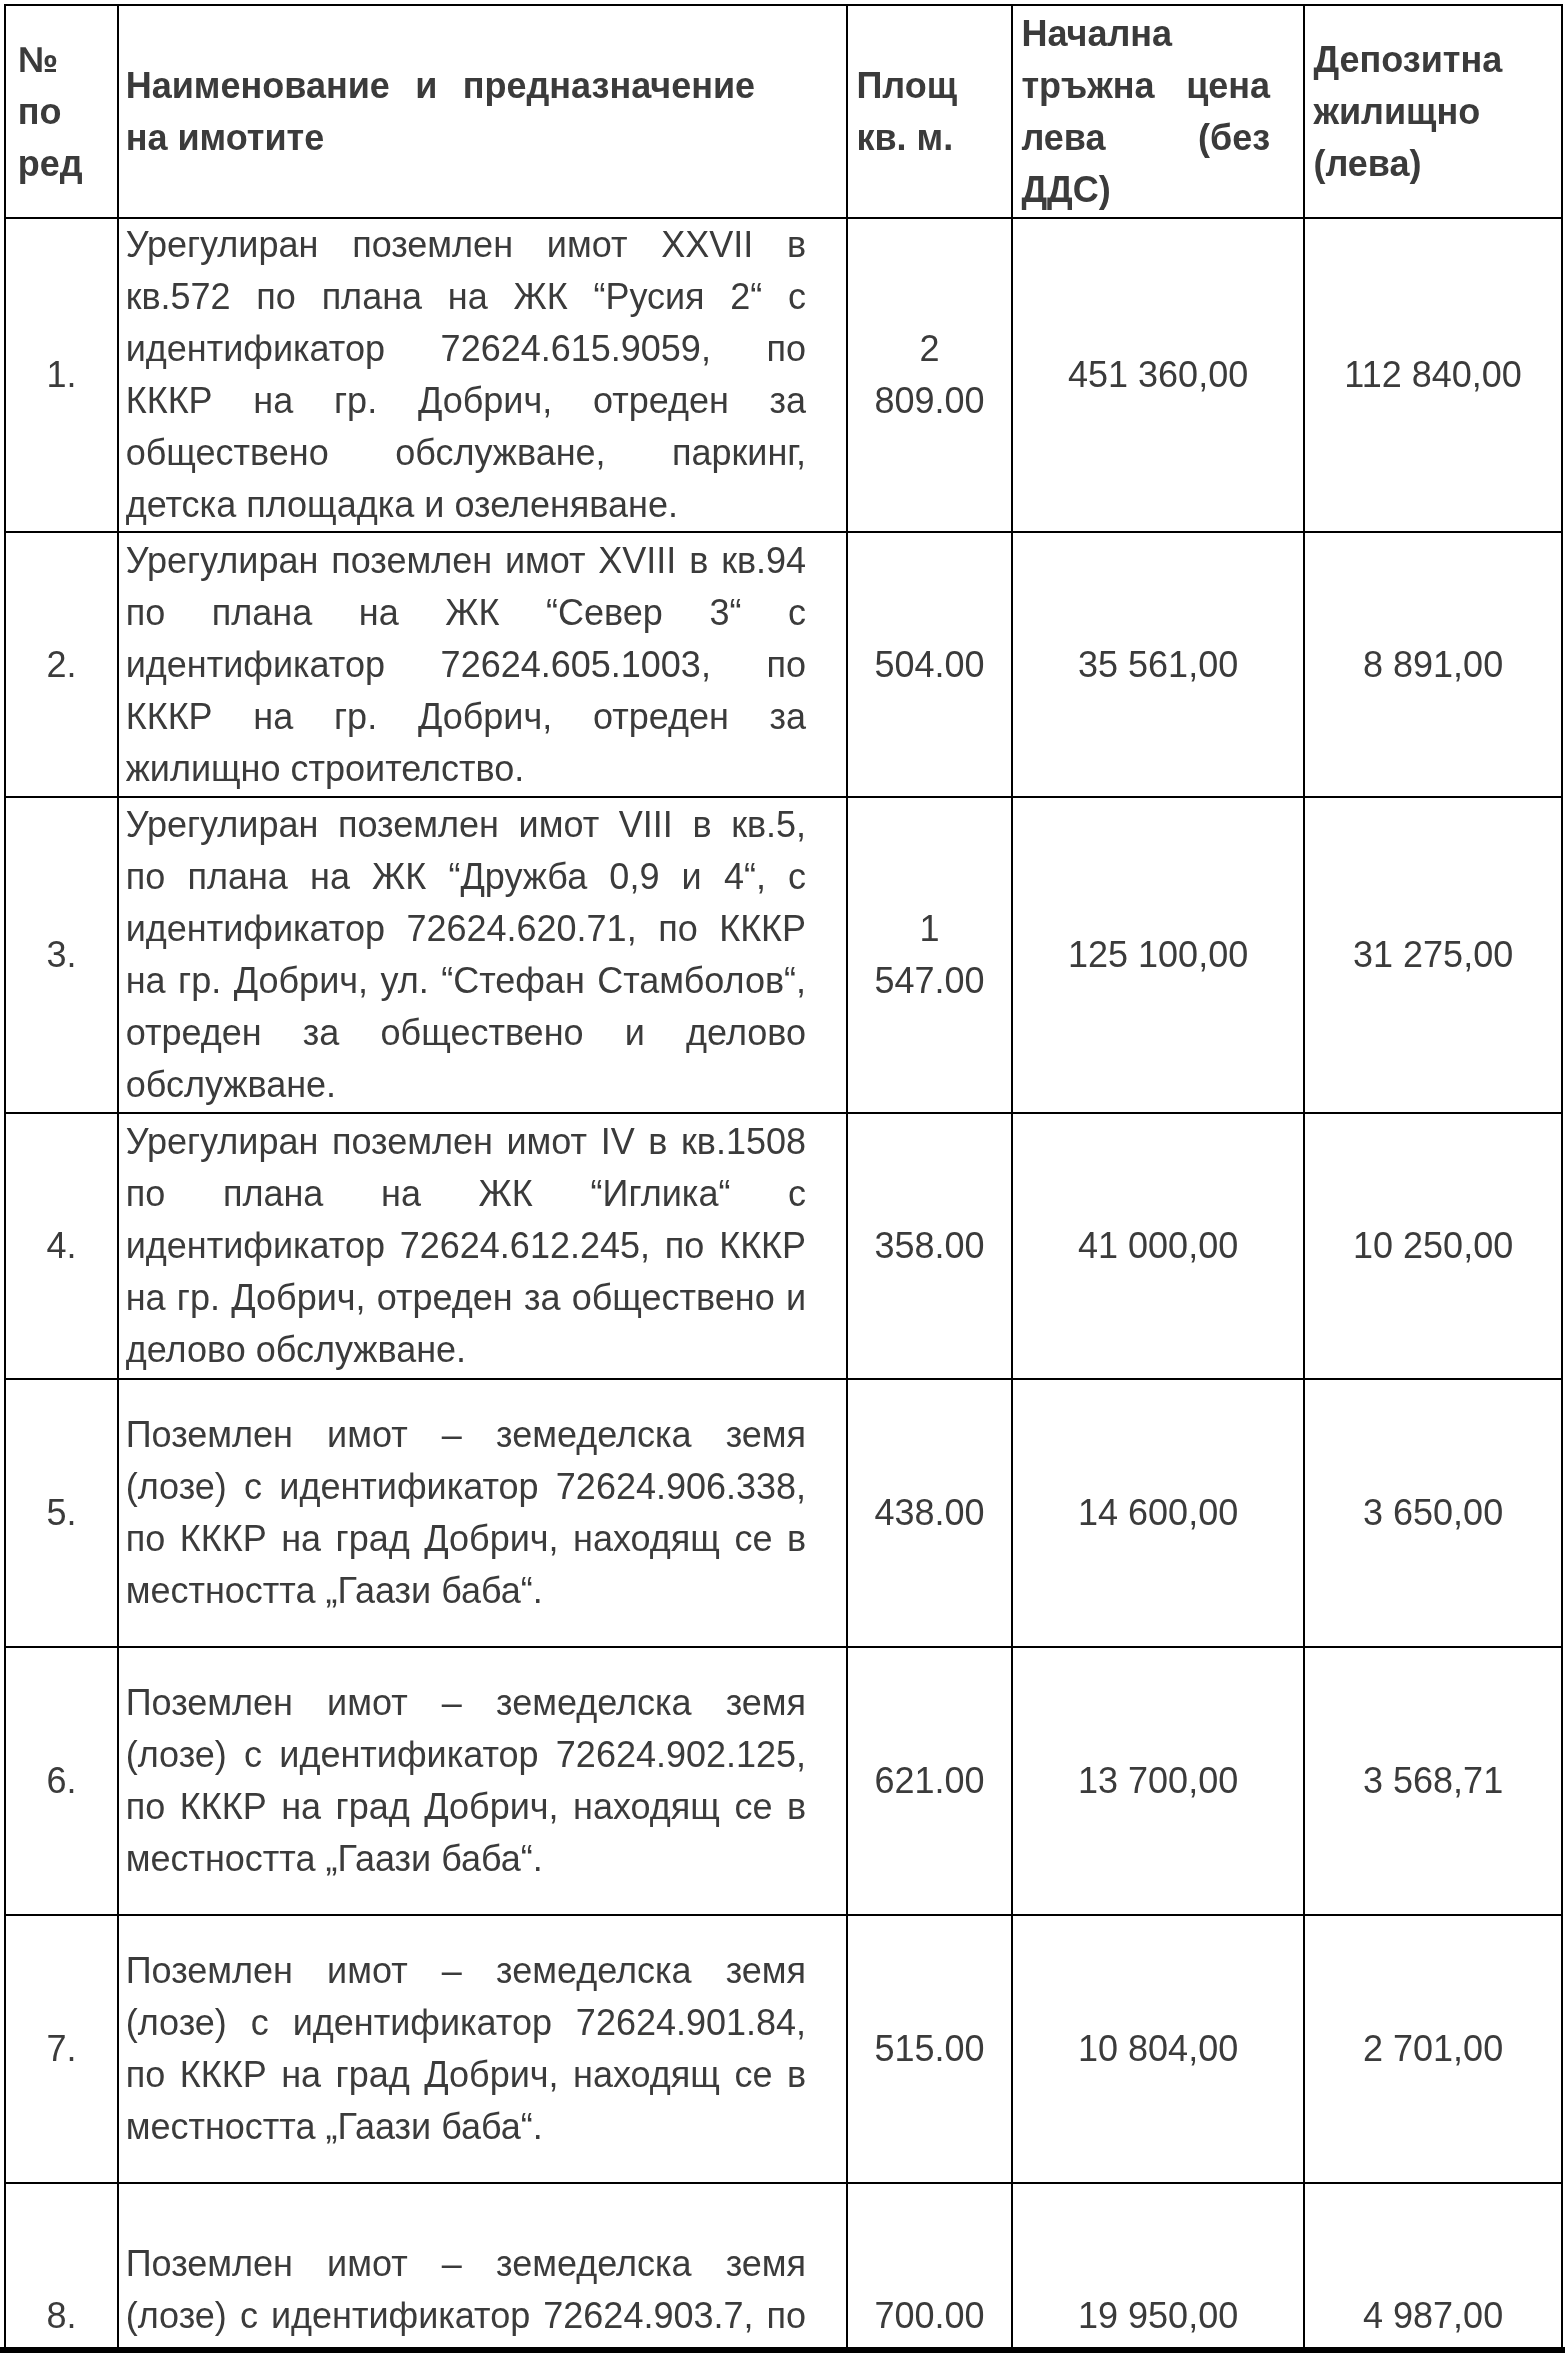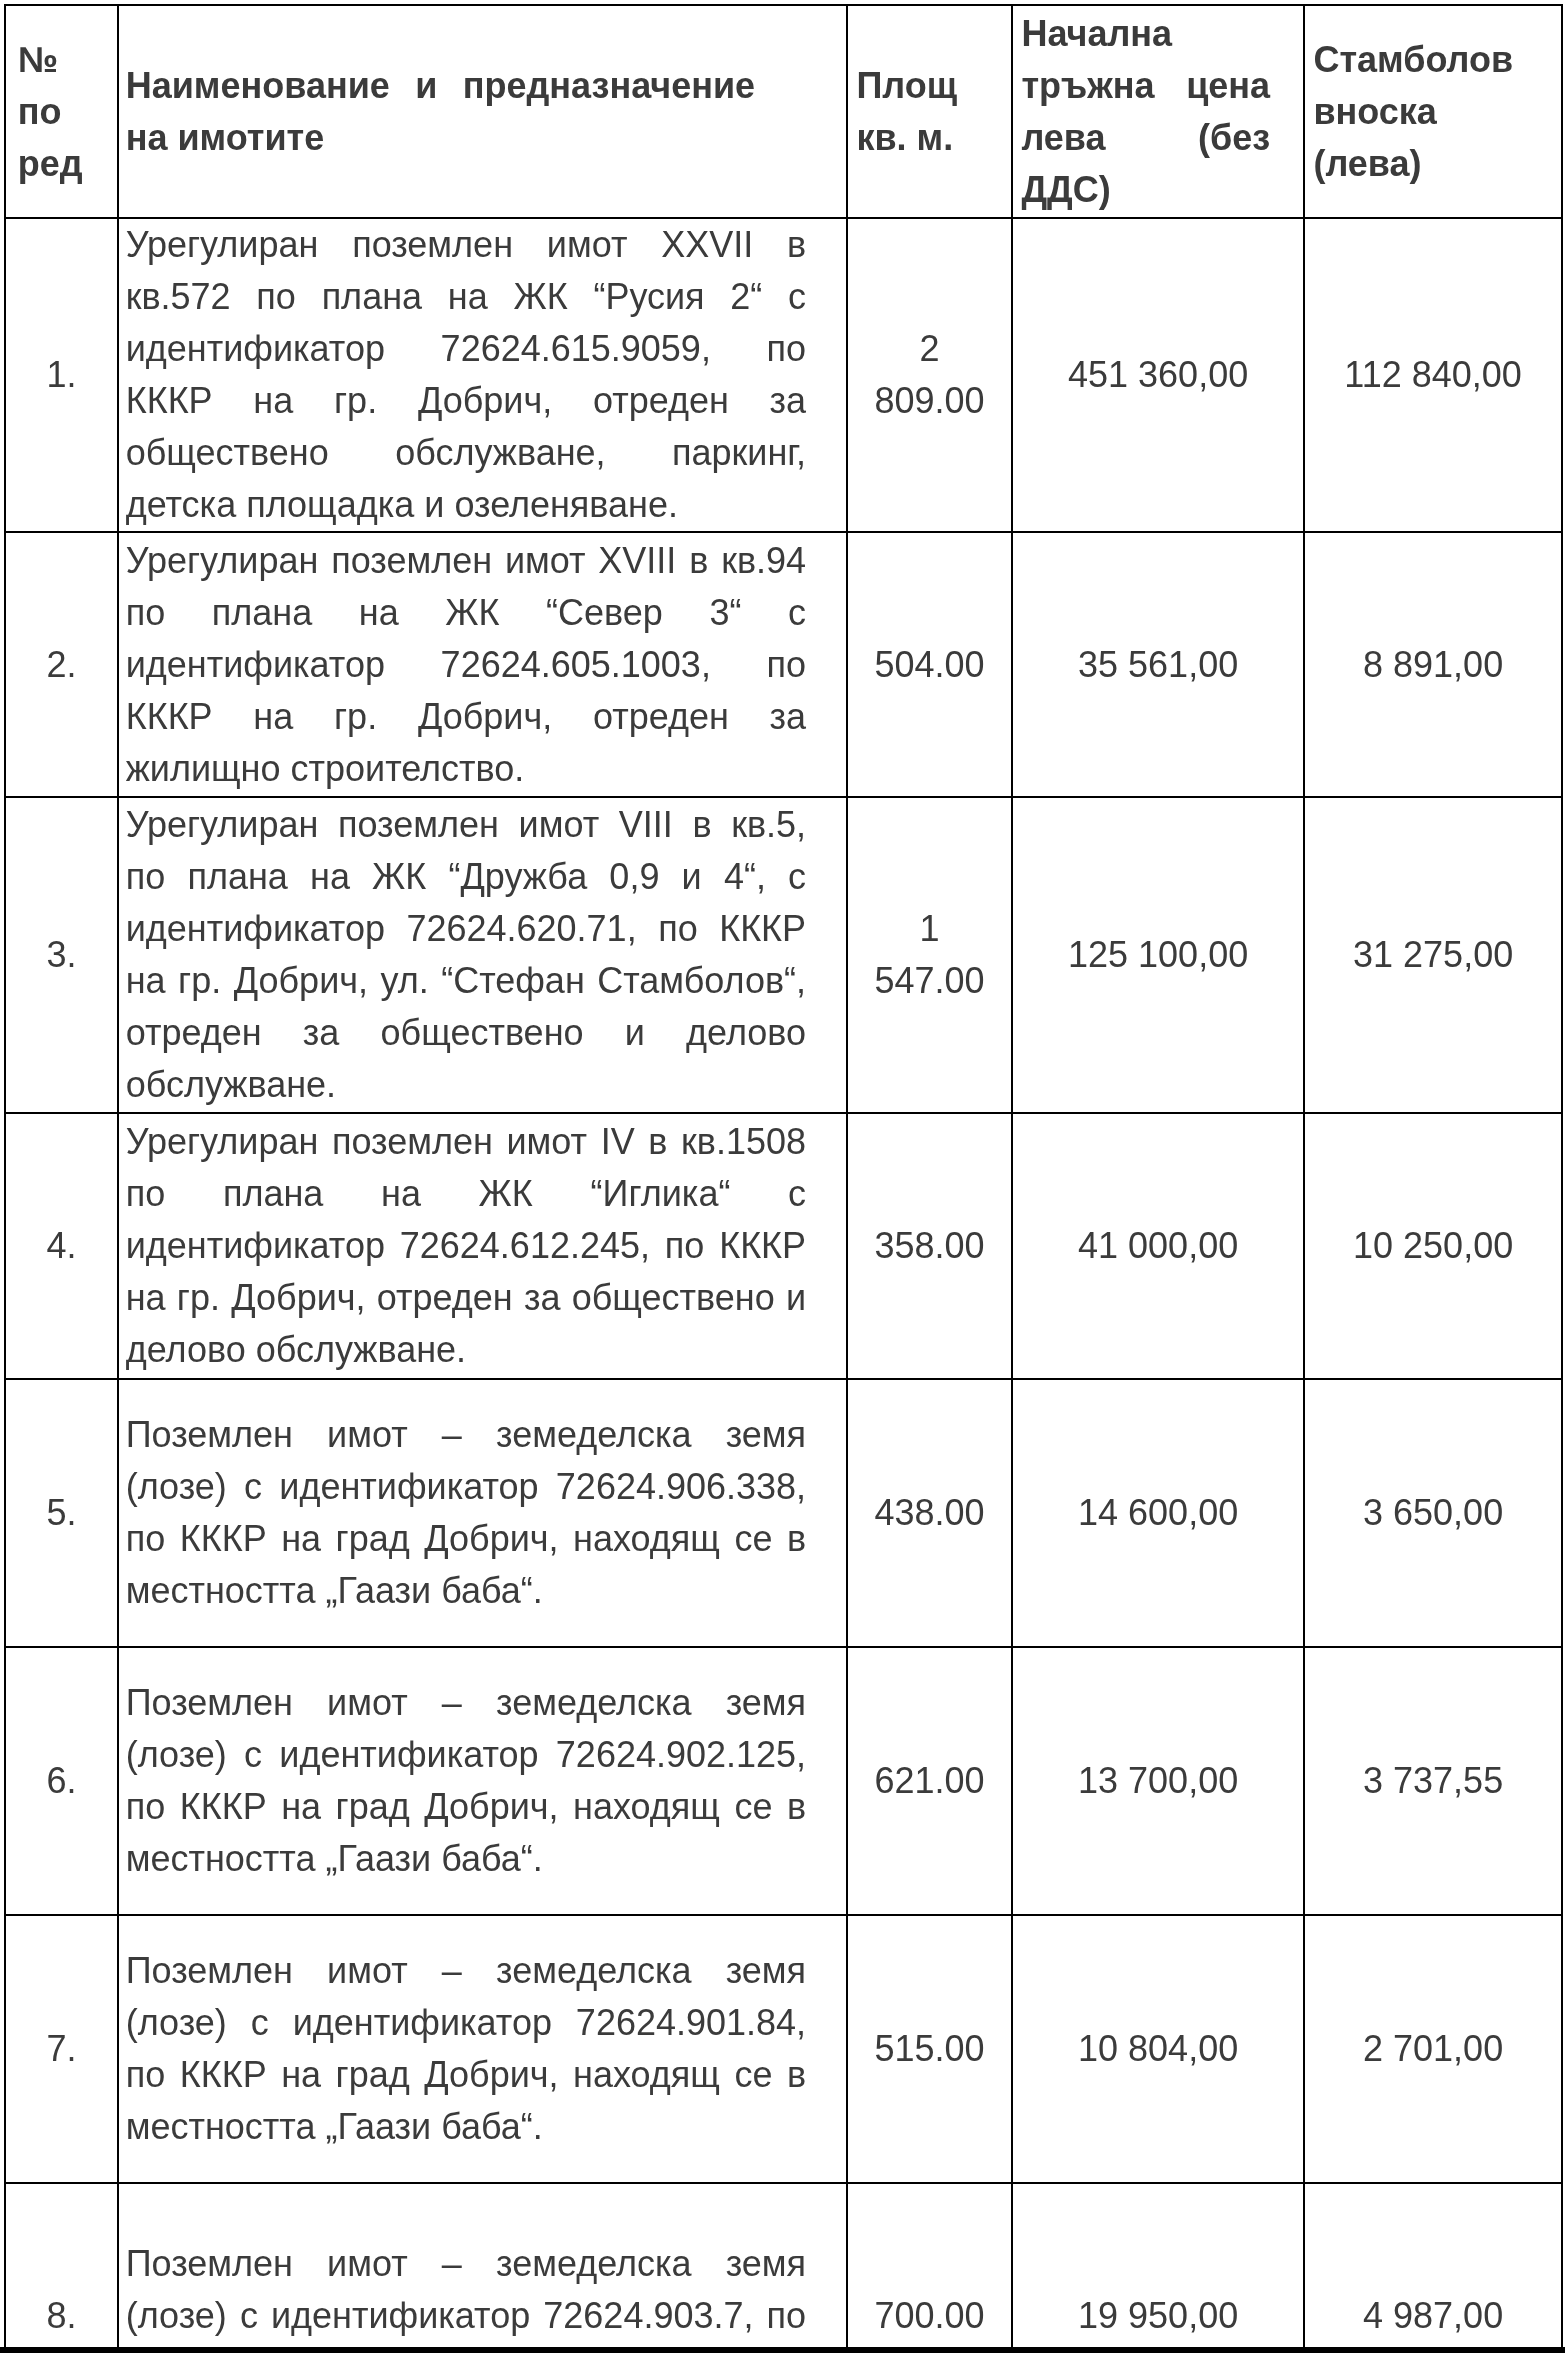--- a/index.html
+++ b/index.html
@@ -84,21 +84,21 @@
   </colgroup>
   <thead>
     <tr>
       <th class="h-num">№
 по
 ред</th>
       <th class="h-name">Наименование и предназначение на имотите</th>
       <th class="h-area">Площ
 кв. м.</th>
       <th class="h-price">Начална тръжна цена лева (без ДДС)</th>
-      <th class="h-deposit">Стамболов вноска (лева)</th>
+      <th class="h-deposit">Депозитна жилищно (лева)</th>
     </tr>
   </thead>
   <tbody>
       <tr>
         <td class="num">1.</td>
         <td class="name">Урегулиран поземлен имот XXVII в кв.572 по плана на ЖК “Русия 2“ с идентификатор 72624.615.9059, по КККР на гр. Добрич, отреден за обществено обслужване, паркинг, детска площадка и озеленяване.</td>
         <td class="area">2
 809.00</td>
         <td class="price">451 360,00</td>
         <td class="deposit">112 840,00</td>
@@ -130,21 +130,21 @@
         <td class="name">Поземлен имот – земеделска земя (лозе) с идентификатор 72624.906.338, по КККР на град Добрич, находящ се в местността „Гаази баба“.</td>
         <td class="area">438.00</td>
         <td class="price">14 600,00</td>
         <td class="deposit">3 650,00</td>
       </tr>
       <tr>
         <td class="num">6.</td>
         <td class="name">Поземлен имот – земеделска земя (лозе) с идентификатор 72624.902.125, по КККР на град Добрич, находящ се в местността „Гаази баба“.</td>
         <td class="area">621.00</td>
         <td class="price">13 700,00</td>
-        <td class="deposit">3 737,55</td>
+        <td class="deposit">3 568,71</td>
       </tr>
       <tr>
         <td class="num">7.</td>
         <td class="name">Поземлен имот – земеделска земя (лозе) с идентификатор 72624.901.84, по КККР на град Добрич, находящ се в местността „Гаази баба“.</td>
         <td class="area">515.00</td>
         <td class="price">10 804,00</td>
         <td class="deposit">2 701,00</td>
       </tr>
       <tr>
         <td class="num">8.</td>

